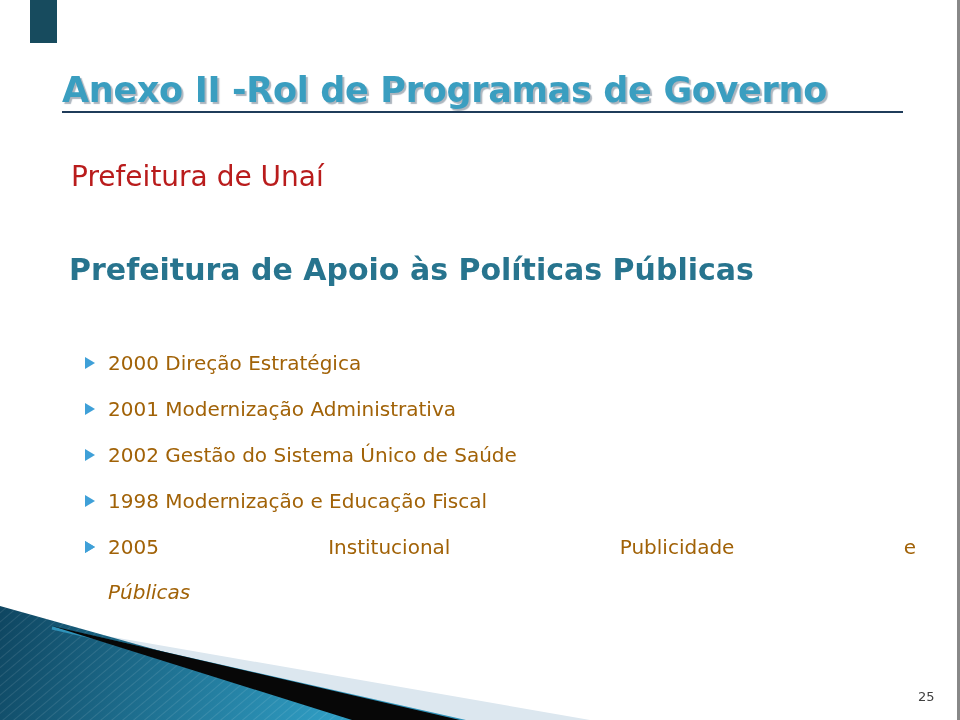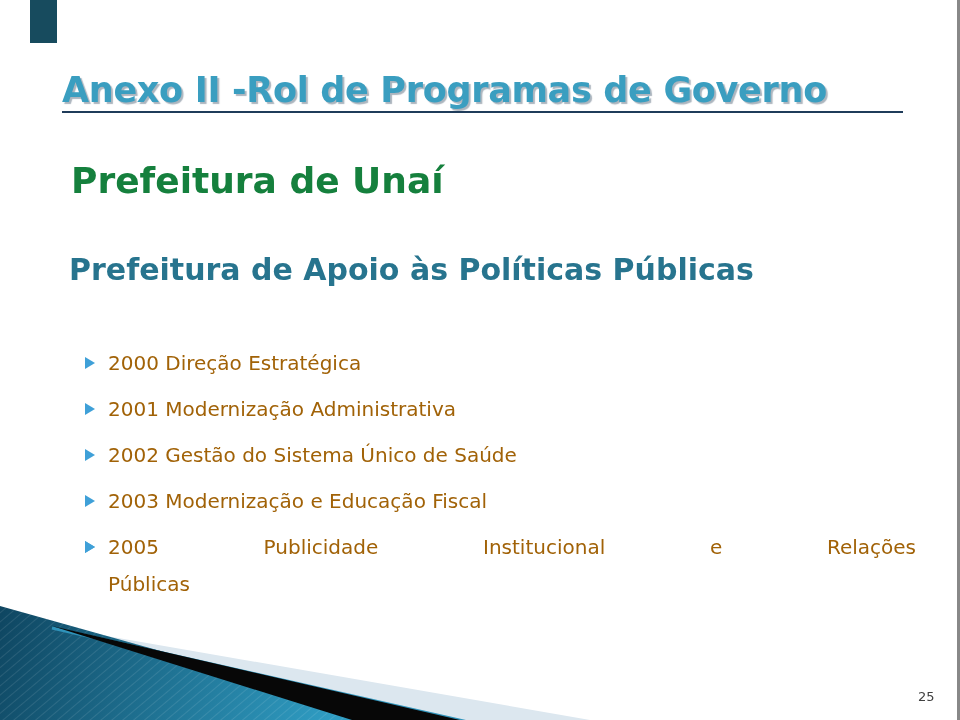--- a/index.html
+++ b/index.html
@@ -19,21 +19,21 @@
     font-size:35px;font-weight:bold;letter-spacing:-0.3px;
     color:#3A9EC0;white-space:nowrap;
     text-shadow:2px 2px 1px rgba(70,90,110,0.45);
   }
   .title-rule{
     position:absolute;left:62px;top:111px;width:841px;height:2px;
     background:#1F3C5A;
   }
   .subtitle{
     position:absolute;left:71px;top:160px;
-    font-size:36px;font-weight:bold;color:#15803d;white-space:nowrap;
+    font-size:28px;font-weight:normal;color:#b91c1c;white-space:nowrap;
   }
   .section-heading{
     position:absolute;left:69px;top:252px;
     font-size:30px;font-weight:bold;color:#27748E;white-space:nowrap;
   }
   .bullets{
     position:absolute;left:84px;top:349px;width:832px;
     list-style:none;margin:0;padding:0;
     font-size:20px;line-height:29px;color:#a16207;
   }
@@ -42,21 +42,21 @@
   }
   .bullet-arrow{
     position:absolute;left:1px;top:8px;width:0;height:0;
     border-left:10px solid #3FA0D8;
     border-top:6px solid transparent;
     border-bottom:6px solid transparent;
   }
   .justify-line{
     display:flex;justify-content:space-between;width:100%;
   }
-  .wrap-line{margin-top:8px;}
+  .wrap-line{margin-top:16px;font-style:italic;}
   .page-number{
     position:absolute;left:918px;top:689px;
     font-size:13px;color:#404040;text-align:right;
   }
   .swoosh{
     position:absolute;left:0;top:0;width:960px;height:720px;
     pointer-events:none;
   }
 </style>
 </head>
@@ -70,30 +70,29 @@
   <div class="title-rule"></div>
 
   <div class="subtitle">Prefeitura de Unaí</div>
 
   <div class="section-heading">Prefeitura de Apoio às Políticas Públicas</div>
 
   <ul class="bullets" id="bullet-list">
       <li><span class="bullet-arrow"></span><span>2000 Direção Estratégica</span></li>
       <li><span class="bullet-arrow"></span><span>2001 Modernização Administrativa</span></li>
       <li><span class="bullet-arrow"></span><span>2002 Gestão do Sistema Único de Saúde</span></li>
-      <li><span class="bullet-arrow"></span><span>2003 Modernização e Educação Fiscal</span></li>
+      <li><span class="bullet-arrow"></span><span>1998 Modernização e Educação Fiscal</span></li>
       <li><span class="bullet-arrow"></span></li>
       <li>
         <span class="bullet-arrow"></span>
         <div class="justify-line">
           <span>2005</span>
+          <span>Institucional</span>
           <span>Publicidade</span>
-          <span>Institucional</span>
           <span>e</span>
-          <span>Relações</span>
         </div>
         <div class="wrap-line">Públicas</div>
       </li>
     </ul>
 
   <svg class="swoosh" viewBox="0 0 960 720" xmlns="http://www.w3.org/2000/svg">
     <defs>
       <linearGradient id="tealGrad" gradientUnits="userSpaceOnUse" x1="0" y1="600" x2="330" y2="720">
         <stop offset="0" stop-color="#0E4560"></stop>
         <stop offset="1" stop-color="#2F9CC2"></stop>

